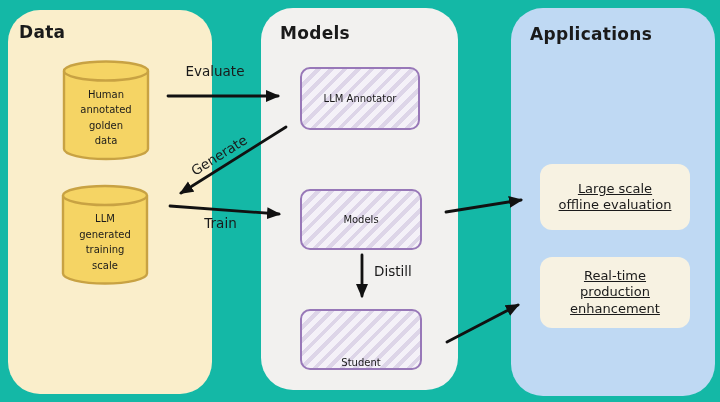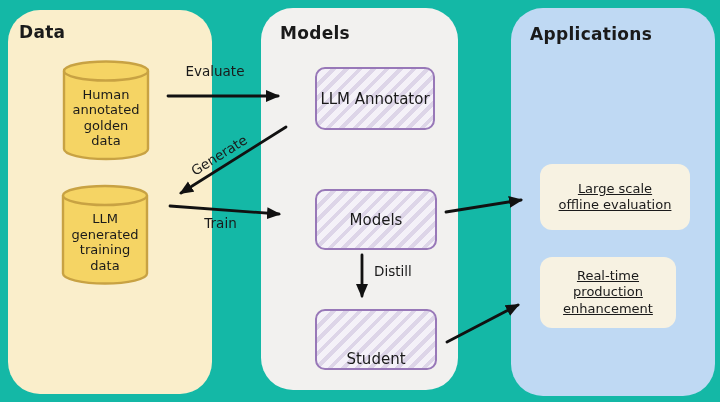--- a/index.html
+++ b/index.html
@@ -18,43 +18,42 @@
   .t-apps{left:530px;top:24px;}
 
   
   .cylinder{position:absolute;}
   .cyl1{left:62px;top:59px;width:88px;height:103px;}
   .cyl2{left:61px;top:183px;width:88px;height:104px;}
   .cyl-svg{position:absolute;left:0;top:0;width:100%;height:100%;}
   .cyl-label{
     position:absolute;left:0;right:0;top:16px;bottom:2px;
     display:flex;align-items:center;justify-content:center;text-align:center;
-    font-size:13px;line-height:15.5px;white-space:pre-line;
+    font-size:10px;line-height:15.5px;white-space:pre-line;
   }
 
   
   .mbox{
     position:absolute;border:2.5px solid #9878B8;border-radius:10px;box-sizing:border-box;
     background:repeating-linear-gradient(135deg,#DDD5E8 0 4px,#F4F1F8 4px 9.5px);
     display:flex;align-items:center;justify-content:center;text-align:center;
-    font-size:15px;
-    margin-left:15px;
+    font-size:10px;
   }
   .mbox-annotator{left:300px;top:67px;width:120px;height:63px;}
   .mbox-teacher{left:300px;top:189px;width:122px;height:61px;}
   .mbox-student{left:300px;top:309px;width:122px;height:61px;align-items:flex-end;}
 
   
   .abox{
     position:absolute;background:#F7F2E2;border-radius:12px;
     display:flex;align-items:center;justify-content:center;text-align:center;
     font-size:13px;line-height:16.5px;white-space:pre-line;text-decoration:underline;
   }
   .abox-offline{left:540px;top:164px;width:150px;height:66px;}
-  .abox-realtime{left:540px;top:257px;width:136px;height:71px;}
+  .abox-realtime{left:540px;top:257px;width:150px;height:71px;}
 
   
   .arrows{position:absolute;left:0;top:0;pointer-events:none;}
   .arrows line{stroke:#111111;stroke-width:2.8;stroke-linecap:round;}
 
   
   .alabel{position:absolute;font-size:13.5px;white-space:nowrap;}
   .lbl-evaluate{left:184px;top:63px;width:62px;text-align:center;}
   .lbl-generate{left:184px;top:147px;width:70px;text-align:center;transform:rotate(-32deg);transform-origin:center;}
   .lbl-train{left:198px;top:215px;width:45px;text-align:center;}
@@ -85,21 +84,21 @@
   </div>
 
   <div class="cylinder cyl2">
     <svg class="cyl-svg" viewBox="0 0 88 103">
       <path d="M2,12 L2,90 A42,10 0 0 0 86,90 L86,12" fill="#F5D464" stroke="#C8A243" stroke-width="2.4"></path>
       <ellipse cx="44" cy="12" rx="42" ry="9.5" fill="#F5D464" stroke="#C8A243" stroke-width="2.4"></ellipse>
     </svg>
     <div class="cyl-label">LLM
 generated
 training
-data</div>
+scale</div>
   </div>
 
   <div class="mbox mbox-annotator">
     <span>LLM Annotator</span>
   </div>
   <div class="mbox mbox-teacher">
     <span>Models</span>
   </div>
   <div class="mbox mbox-student">
     <span>Student</span>

